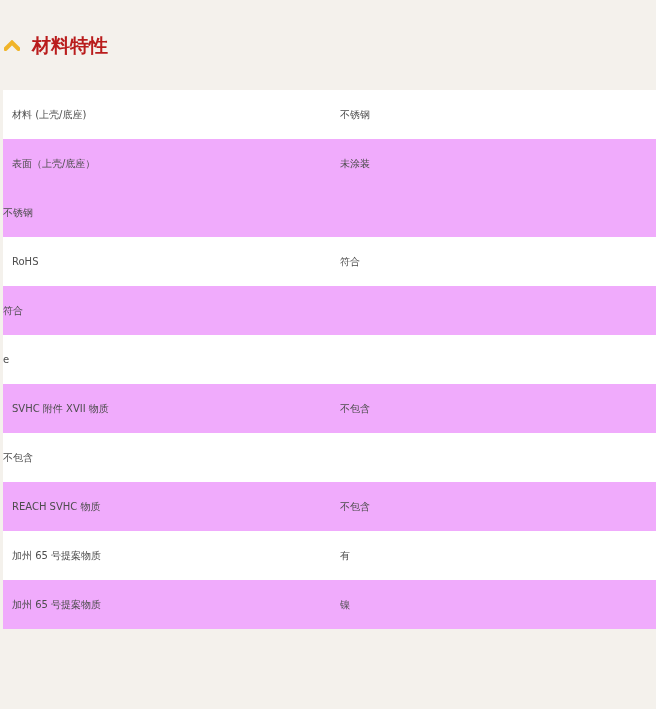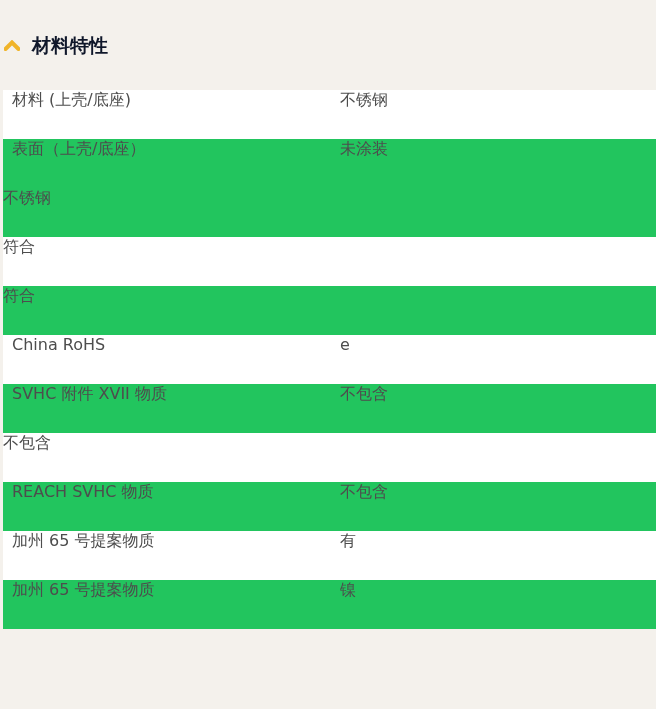--- a/index.html
+++ b/index.html
@@ -28,36 +28,36 @@
     align-items: center;
     justify-content: center;
     flex-shrink: 0;
   }
   .chevron svg { display: block; }
   .section-title {
     margin: 0 0 0 12px;
     font-size: 19px;
     line-height: 1;
     font-weight: bold;
-    color: #0f172a;
+    color: #b91c1c;
   }
   .spec-table {
     margin-left: 3px;
     width: 653px;
   }
   .spec-row {
     height: 49px;
     display: flex;
-    align-items: flex-start;
+    align-items: center;
     background: #ffffff;
-    font-size: 16px;
+    font-size: 10px;
     color: #4d4d4d;
   }
   .spec-row.alt {
-    background: #22c55e;
+    background: #f0abfc;
   }
   .spec-label {
     padding-left: 9px;
     width: 328px;
     flex-shrink: 0;
     box-sizing: content-box;
     white-space: nowrap;
     overflow: hidden;
   }
   .spec-value {
@@ -84,27 +84,27 @@
         <span class="spec-value">不锈钢</span>
       </div>
       <div class="spec-row alt">
         <span class="spec-label">表面（上壳/底座）</span>
         <span class="spec-value">未涂装</span>
       </div>
       <div class="spec-row alt">
         <span class="spec-value">不锈钢</span>
       </div>
       <div class="spec-row">
+        <span class="spec-label">RoHS</span>
         <span class="spec-value">符合</span>
       </div>
       <div class="spec-row alt">
         <span class="spec-value">符合</span>
       </div>
       <div class="spec-row">
-        <span class="spec-label">China RoHS</span>
         <span class="spec-value">e</span>
       </div>
       <div class="spec-row alt">
         <span class="spec-label">SVHC 附件 XVII 物质</span>
         <span class="spec-value">不包含</span>
       </div>
       <div class="spec-row">
         <span class="spec-value">不包含</span>
       </div>
       <div class="spec-row alt">

